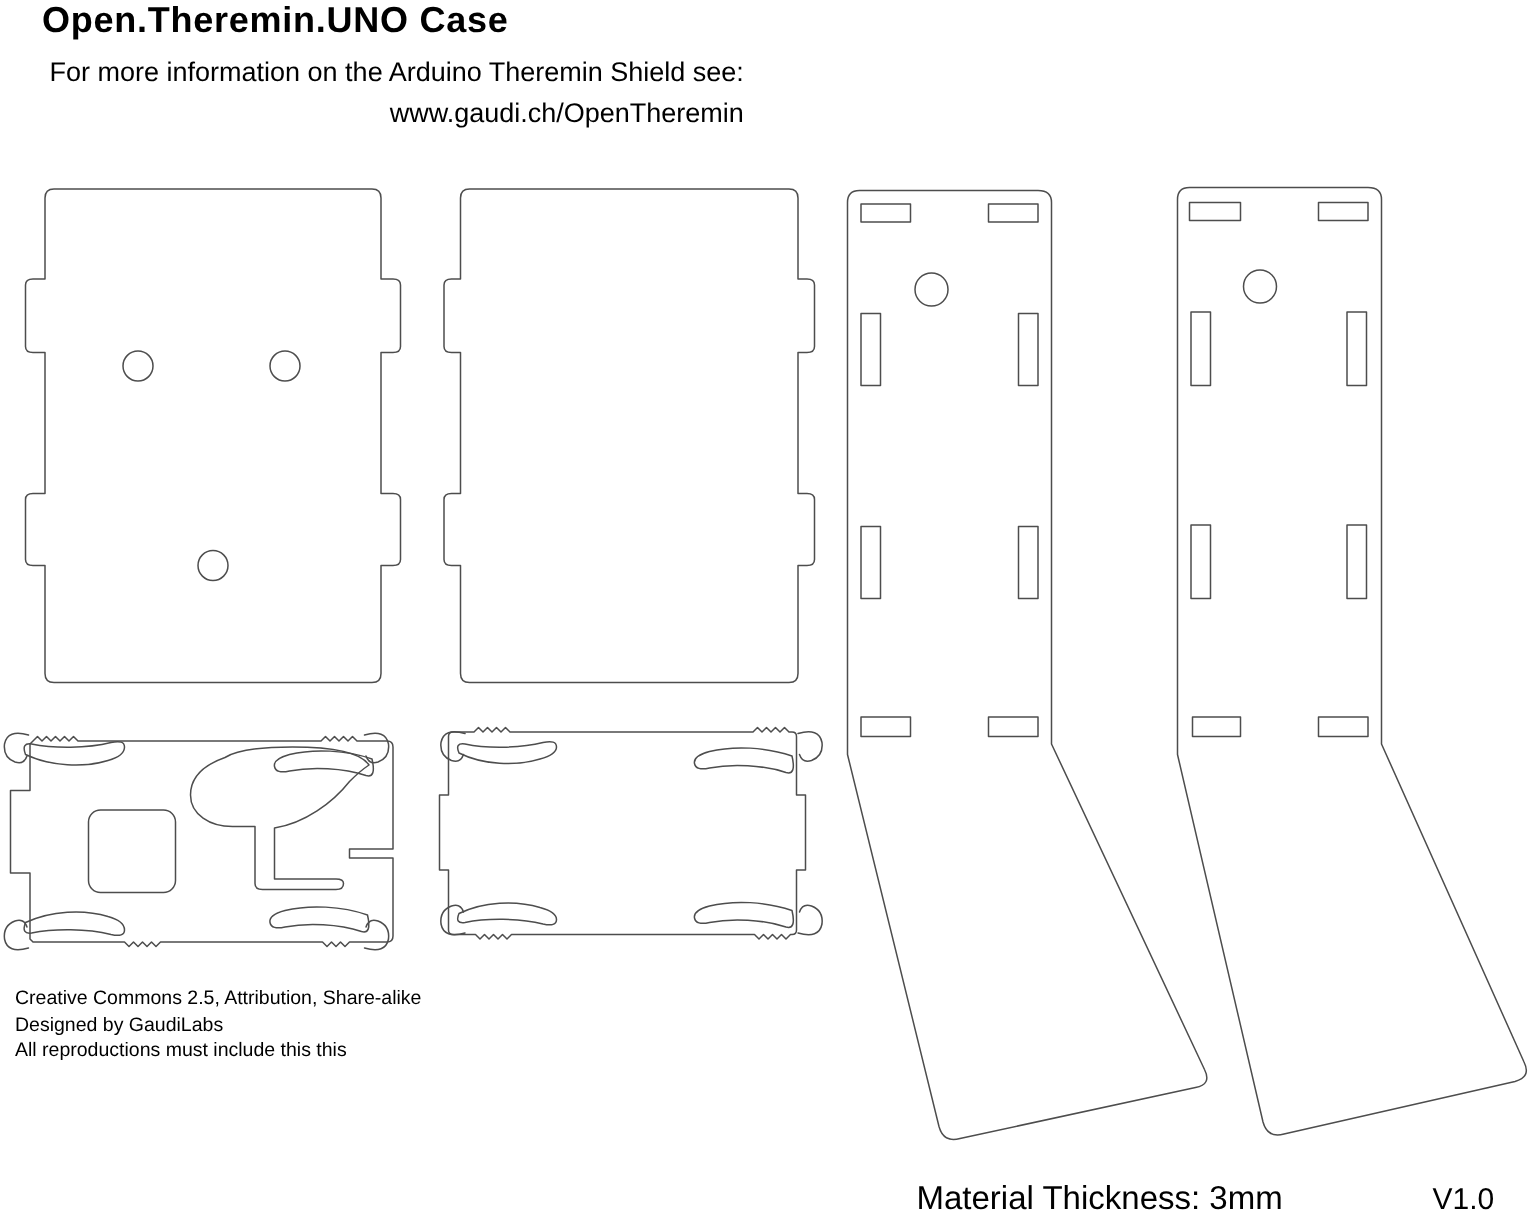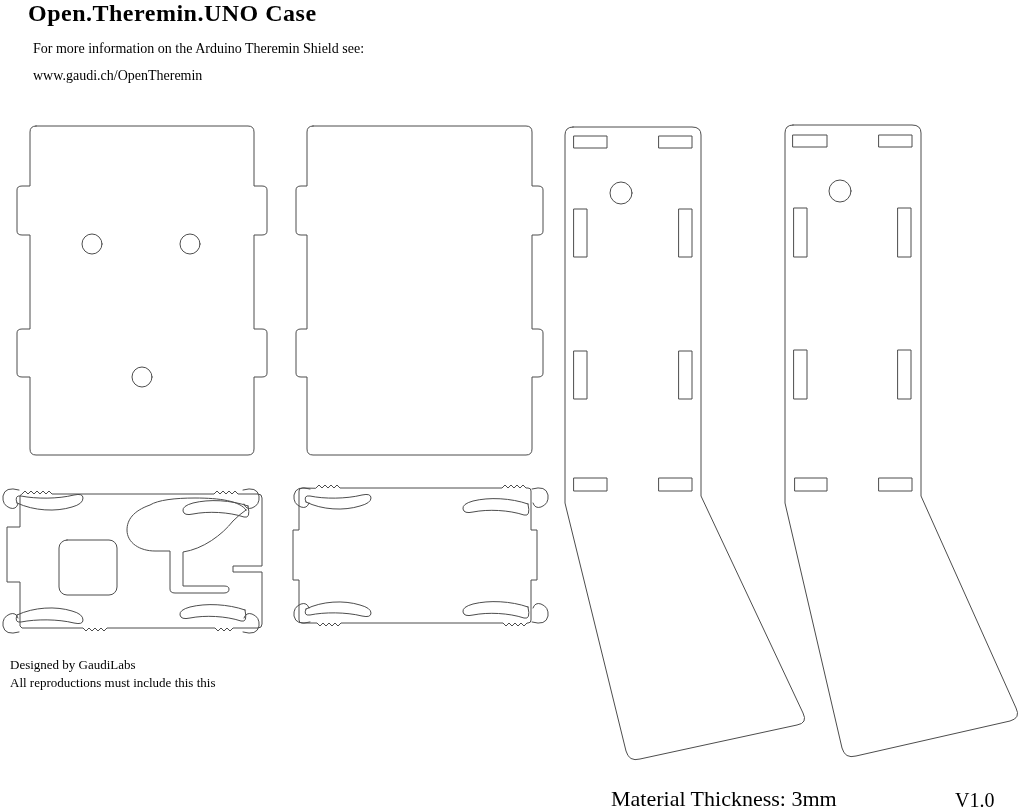--- a/index.html
+++ b/index.html
@@ -1,32 +1,32 @@
 <!DOCTYPE html>
 <html style="--stroke: #4d4d4d; --bg: #ffffff; --ink: #000000;"><head>
 <meta charset="utf-8">
 <style>
   :root { --stroke:#4d4d4d; --ink:#000000; --bg:#ffffff; }
   * { margin:0; padding:0; box-sizing:border-box; }
   html,body { width:1024px; height:809px; background:var(--bg); overflow:hidden; }
   .canvas {
     position:relative; width:1004px; height:809px; background:var(--bg);
-    font-family:Liberation Serif, serif; color:var(--ink);
+    font-family:Liberation Sans, sans-serif; color:var(--ink);
   }
   svg.cutsheet { position:absolute; left:0; top:0; width:1024px; height:809px; }
   svg.cutsheet path, svg.cutsheet rect, svg.cutsheet circle {
     fill:none; stroke:var(--stroke); stroke-width:1; stroke-linejoin:round; stroke-linecap:round;
   }
   .page-title {
     position:absolute; left:28px; top:0px;
     font-size:24px; font-weight:bold; letter-spacing:0.5px; white-space:nowrap;
   }
   .subtitle {
     position:absolute; left:33px; top:35px;
-    font-size:14px; line-height:27px; white-space:nowrap;
+    font-size:18px; line-height:27px; white-space:nowrap;text-align:right;
   }
   .credits {
     position:absolute; left:10px; top:656px;
     font-size:13px; line-height:17.5px; white-space:nowrap;
   }
   .material-note {
     position:absolute; left:611px; top:786px;
     font-size:22px; white-space:nowrap;
   }
   .version-note {
@@ -106,20 +106,21 @@
   </svg>
 
   <div class="page-title">Open.Theremin.UNO Case</div>
 
   <div class="subtitle">
     <div>For more information on the Arduino Theremin Shield see:</div>
     <div>www.gaudi.ch/OpenTheremin</div>
   </div>
 
   <div class="credits">
+    <div>Creative Commons 2.5, Attribution, Share-alike</div>
     <div>Designed by GaudiLabs</div>
     <div>All reproductions must include this this</div>
   </div>
 
   <div class="material-note">Material Thickness: 3mm</div>
   <div class="version-note">V1.0</div>
 
 </div>
 
 </body></html>

